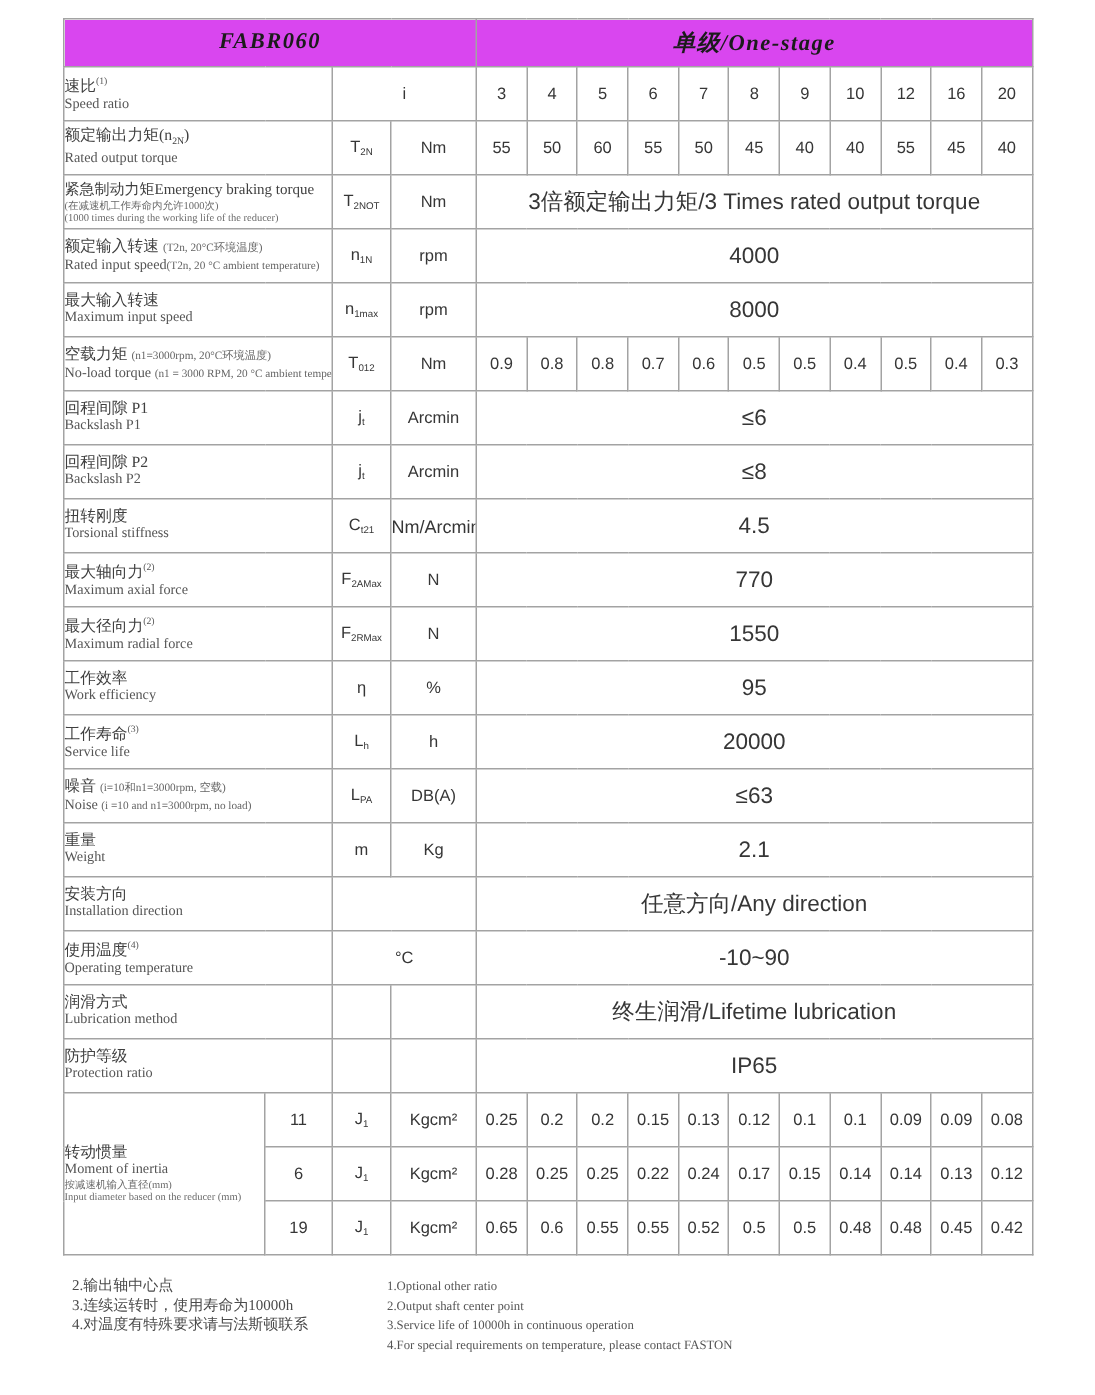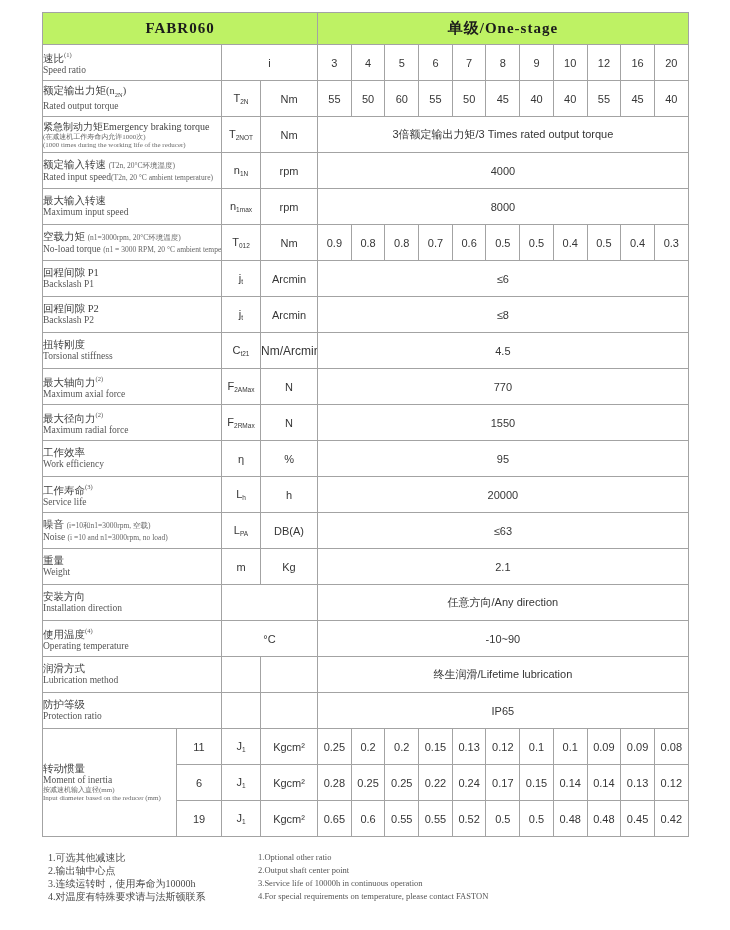--- a/index.html
+++ b/index.html
@@ -6,38 +6,38 @@
   html,body { width:730px; height:930px; background:#ffffff; }
   body { font-family:"Liberation Serif", serif; position:relative; }
   .sheet { position:absolute; left:0; top:0; width:730px; height:930px; background:#fff; }
 
   table.spec { position:absolute; left:42px; top:12px; width:646px;
     border-collapse:collapse; table-layout:fixed; }
   table.spec td { border:1px solid #a3a3a3; vertical-align:middle;
     overflow:hidden; padding:0; }
 
   tr.hdr { height:32px; }
-  tr.hdr td { background:#bef264; text-align:center; font-weight:bold;
-    font-size:15px; color:#1b1b1b; font-family:"Liberation Serif", serif; letter-spacing:1px; }
+  tr.hdr td { background:#d946ef; text-align:center; font-weight:bold;
+    font-size:15px; color:#1b1b1b; font-family:"Liberation Serif", serif; letter-spacing:1px;font-style:italic; }
 
   tr.r { height:36px; }
 
   td.label { text-align:left; padding:2px 4px 2px 8px; }
   .zh { font-size:10.5px; color:#3f3f3f; line-height:12px; white-space:nowrap; }
   .en { font-size:9.5px; color:#555; line-height:11px; white-space:nowrap; }
   .tinynote { font-size:7px; color:#6a6a6a; line-height:8px; white-space:nowrap; }
   .inline-note { font-size:7.5px; color:#666;margin-top:12px; }
   sup.marker { font-size:6.5px; color:#555; }
   sub.lsub { font-size:6.5px; }
 
   td.sym, td.unit, td.val, td.dia, td.spanval {
     text-align:center; font-family:"Liberation Sans", sans-serif;
     font-size:11px; color:#363636; }
   td.sym sub, td.unit sub { font-size:6.5px; vertical-align:-2px; }
-  td.spanval { font-size:11px; }
+  td.spanval { font-size:15px; }
   td.val { font-size:11px; }
 
   .inertia-label { text-align:left; padding-left:8px; }
 
   .notes { position:absolute; left:48px; top:851px; width:620px; display:flex; }
   .notes .col-zh { width:210px; }
   .notes .col-en { flex:1; }
   .notes .n-zh { font-size:10px; color:#4a4a4a; line-height:13px; white-space:nowrap; }
   .notes .n-en { font-size:8.5px; color:#555; line-height:13px; white-space:nowrap; }
 </style>
@@ -342,21 +342,20 @@
     <td class="val">0.48</td>
     <td class="val">0.48</td>
     <td class="val">0.45</td>
     <td class="val">0.42</td>
   </tr>
 </tbody>
     </table>
 
 <div class="notes">
   <div class="col-zh">
-    <div class="n-zh">1.可选其他减速比</div>
     <div class="n-zh">2.输出轴中心点</div>
     <div class="n-zh">3.连续运转时，使用寿命为10000h</div>
     <div class="n-zh">4.对温度有特殊要求请与法斯顿联系</div>
   </div>
   <div class="col-en">
     <div class="n-en">1.Optional other ratio</div>
     <div class="n-en">2.Output shaft center point</div>
     <div class="n-en">3.Service life of 10000h in continuous operation</div>
     <div class="n-en">4.For special requirements on temperature, please contact FASTON</div>
   </div>

